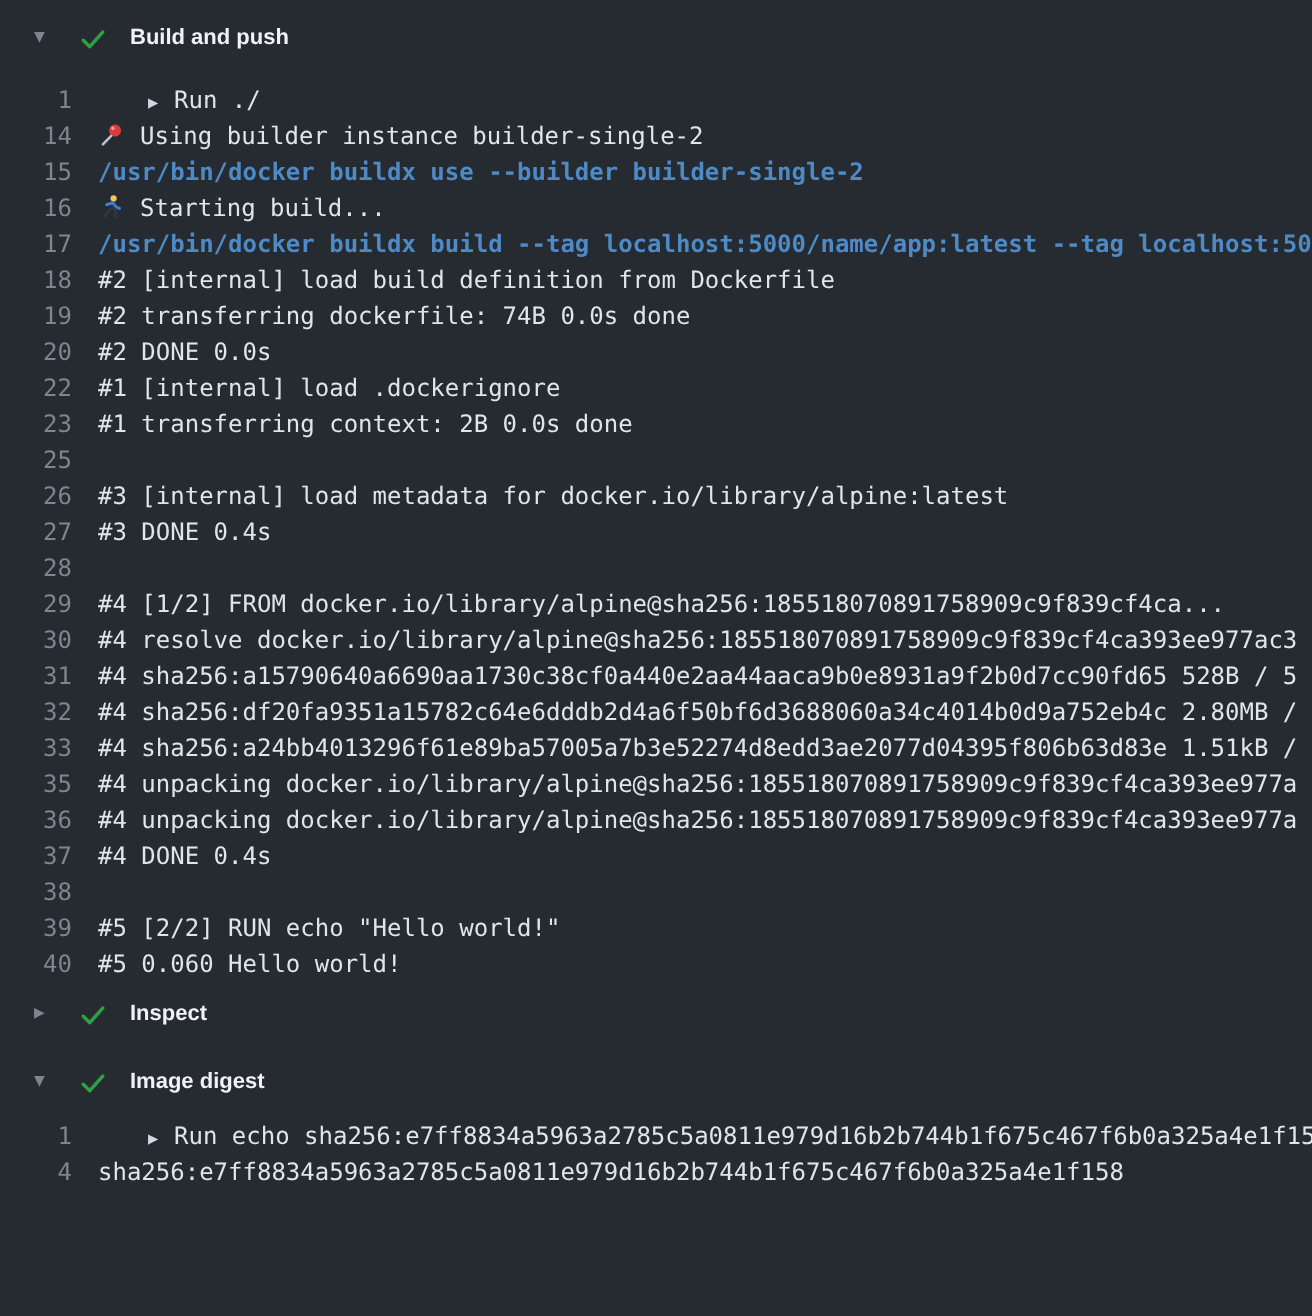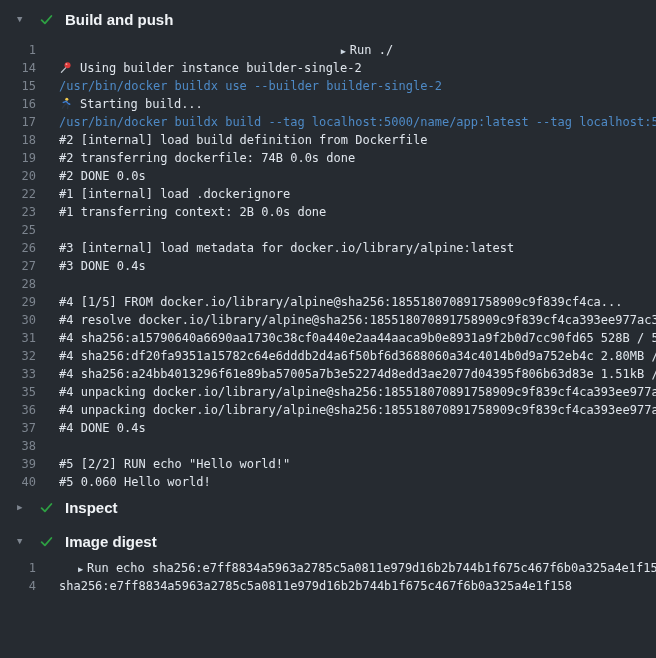--- a/index.html
+++ b/index.html
@@ -15,33 +15,33 @@
     cursor:pointer;
   }
   .chev{
     width:13px;flex:none;color:var(--muted,#7d858f);
     font-size:9px;line-height:28px;
   }
   .check{width:15px;height:15px;flex:none;margin-left:9px;}
   .sec-label{
     margin-left:11px;
     font-family:"Liberation Sans","DejaVu Sans",sans-serif;
-    font-size:15px;font-weight:bold;color:var(--title,#f0f3f6);
+    font-size:11px;font-weight:bold;color:var(--title,#f0f3f6);
     white-space:nowrap;
   }
   .log-lines{margin-top:8px;}
   .log-lines.tight{margin-top:4px;}
   .row{display:flex;height:18px;line-height:18px;white-space:pre;overflow:hidden;}
   .num{
     width:36px;flex:none;text-align:right;
     color:var(--muted,#7d858f);cursor:pointer;
   }
-  .txt{flex:1;padding-left:23px;overflow:hidden;white-space:pre;}
-  .txt.cmd{color:var(--accent,#4e8ac6);font-weight:normal;}
-  .txt.grp{padding-left:38px;text-align:center;}
+  .txt{flex:1;padding-left:13px;overflow:hidden;white-space:pre;}
+  .txt.cmd{color:var(--accent,#4e8ac6);font-weight:bold;}
+  .txt.grp{padding-left:38px;}
   .tgl{
     display:inline-block;width:13px;color:#ced9e4;font-size:8.5px;
     cursor:pointer;
   }
   .emo{display:inline-block;width:14px;margin-right:7px;}
   .emo svg{vertical-align:-2px;}
   .hdr-pad-top{padding-top:5px;}
   .gap-sm{margin-top:2px;}
   .gap-md{margin-top:6px;}
 </style>
@@ -76,21 +76,21 @@
         <div class="row"><span class="num">17</span><span class="txt cmd">/usr/bin/docker buildx build --tag localhost:5000/name/app:latest --tag localhost:50</span></div>
         <div class="row"><span class="num">18</span><span class="txt">#2 [internal] load build definition from Dockerfile</span></div>
         <div class="row"><span class="num">19</span><span class="txt">#2 transferring dockerfile: 74B 0.0s done</span></div>
         <div class="row"><span class="num">20</span><span class="txt">#2 DONE 0.0s</span></div>
         <div class="row"><span class="num">22</span><span class="txt">#1 [internal] load .dockerignore</span></div>
         <div class="row"><span class="num">23</span><span class="txt">#1 transferring context: 2B 0.0s done</span></div>
         <div class="row"><span class="num">25</span><span class="txt"></span></div>
         <div class="row"><span class="num">26</span><span class="txt">#3 [internal] load metadata for docker.io/library/alpine:latest</span></div>
         <div class="row"><span class="num">27</span><span class="txt">#3 DONE 0.4s</span></div>
         <div class="row"><span class="num">28</span><span class="txt"></span></div>
-        <div class="row"><span class="num">29</span><span class="txt">#4 [1/5] FROM docker.io/library/alpine@sha256:185518070891758909c9f839cf4ca...</span></div>
+        <div class="row"><span class="num">29</span><span class="txt">#4 [1/2] FROM docker.io/library/alpine@sha256:185518070891758909c9f839cf4ca...</span></div>
         <div class="row"><span class="num">30</span><span class="txt">#4 resolve docker.io/library/alpine@sha256:185518070891758909c9f839cf4ca393ee977ac3</span></div>
         <div class="row"><span class="num">31</span><span class="txt">#4 sha256:a15790640a6690aa1730c38cf0a440e2aa44aaca9b0e8931a9f2b0d7cc90fd65 528B / 5</span></div>
         <div class="row"><span class="num">32</span><span class="txt">#4 sha256:df20fa9351a15782c64e6dddb2d4a6f50bf6d3688060a34c4014b0d9a752eb4c 2.80MB /</span></div>
         <div class="row"><span class="num">33</span><span class="txt">#4 sha256:a24bb4013296f61e89ba57005a7b3e52274d8edd3ae2077d04395f806b63d83e 1.51kB /</span></div>
         <div class="row"><span class="num">35</span><span class="txt">#4 unpacking docker.io/library/alpine@sha256:185518070891758909c9f839cf4ca393ee977a</span></div>
         <div class="row"><span class="num">36</span><span class="txt">#4 unpacking docker.io/library/alpine@sha256:185518070891758909c9f839cf4ca393ee977a</span></div>
         <div class="row"><span class="num">37</span><span class="txt">#4 DONE 0.4s</span></div>
         <div class="row"><span class="num">38</span><span class="txt"></span></div>
         <div class="row"><span class="num">39</span><span class="txt">#5 [2/2] RUN echo "Hello world!"</span></div>
         <div class="row"><span class="num">40</span><span class="txt">#5 0.060 Hello world!</span></div>

